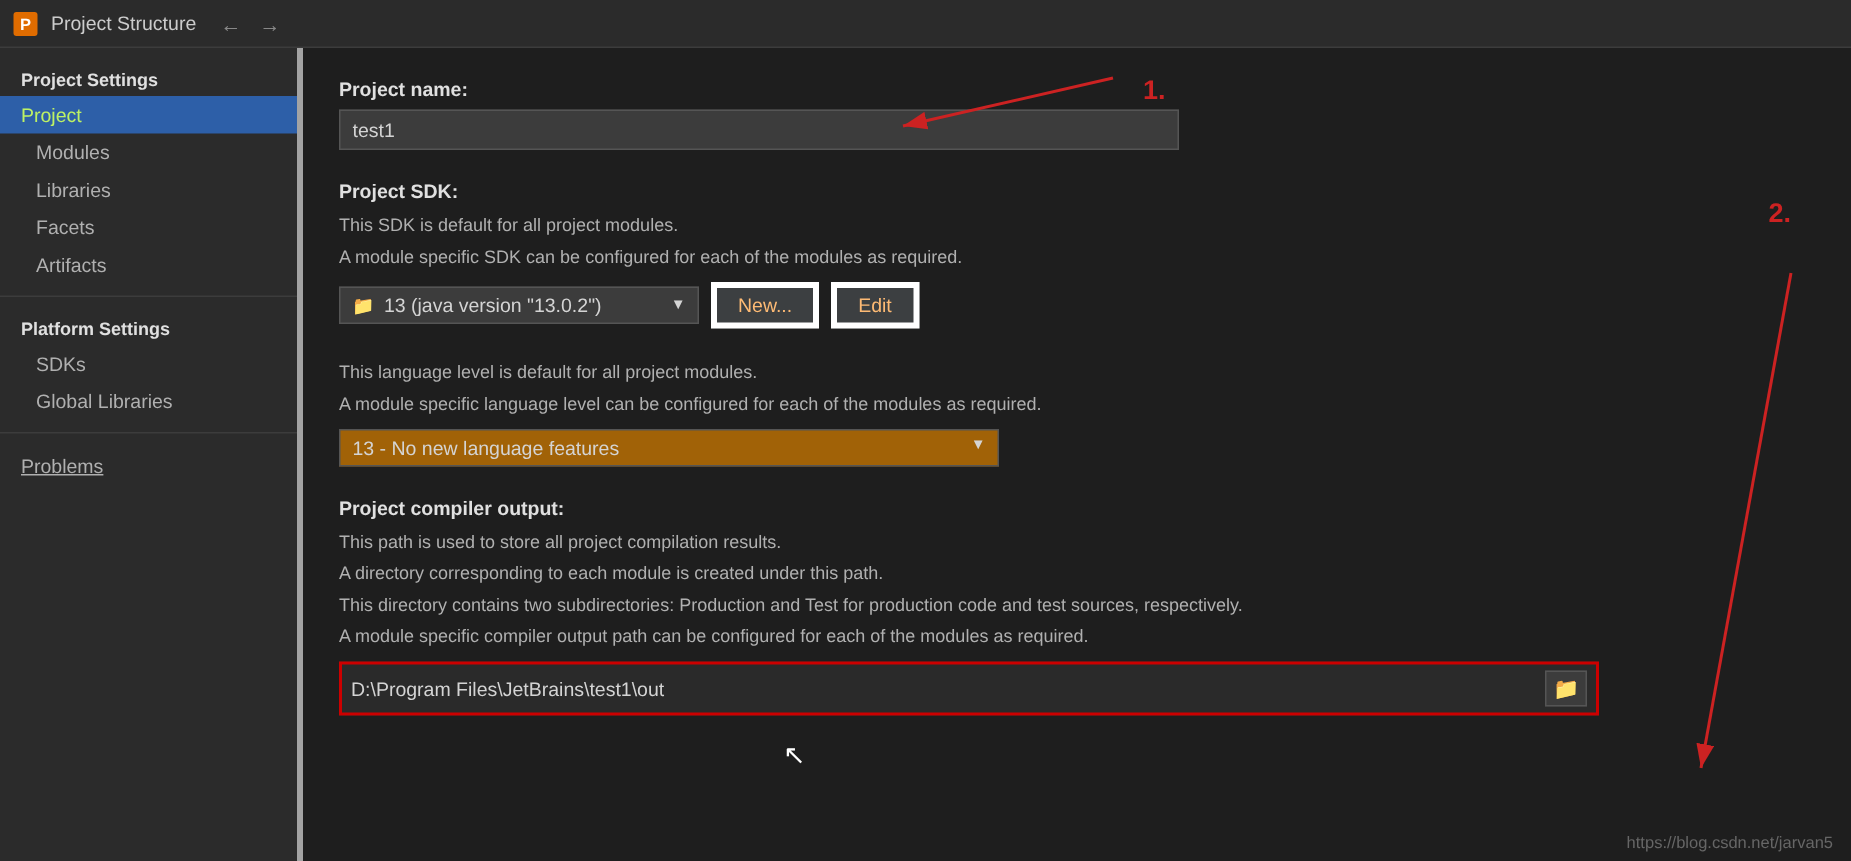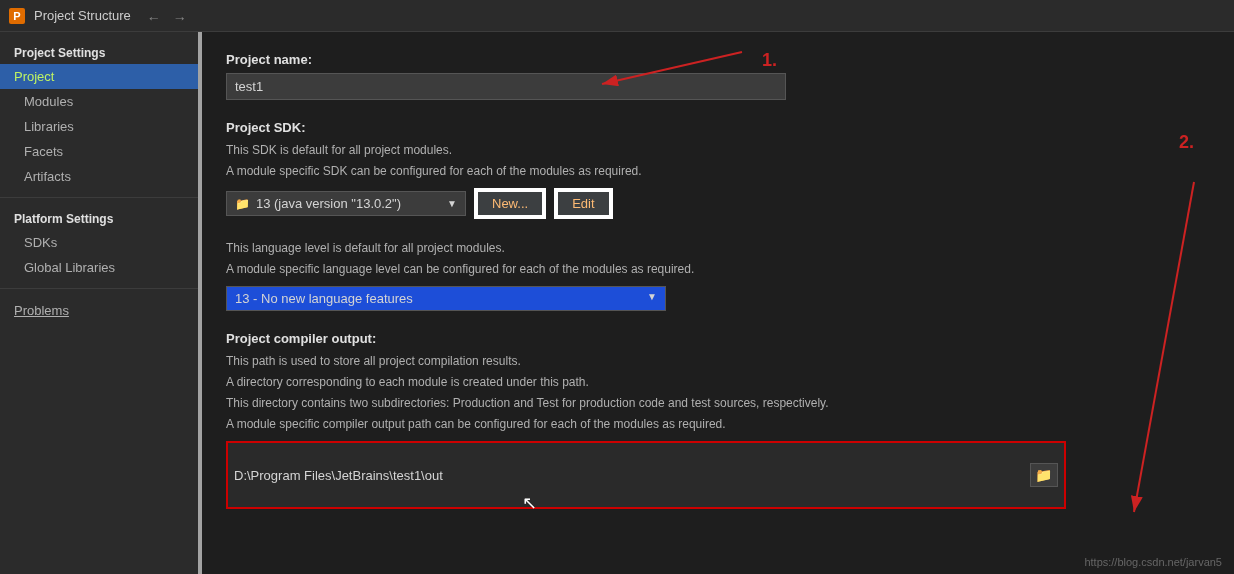--- a/index.html
+++ b/index.html
@@ -150,41 +150,41 @@
     }
     .btn {
       background: #3c3f41;
       border: 4px solid #ffffff;
       color: #fdba74;
       padding: 4px 14px;
       font-size: 13px;
       cursor: pointer;
     }
     .lang-select {
-      background: #1d4ed8;
+      background: #a16207;
       border: 1px solid #555;
       color: #d4d4d4;
       padding: 4px 8px;
       font-size: 13px;
       display: flex;
       align-items: flex-start;
       width: 440px;
       cursor: pointer;
       margin-top: 8px;
     }
     .lang-select-arrow {
       margin-left: auto;
       font-size: 10px;
     }
     .output-path-row {
       display: flex;
       align-items: center;
       border: 2px solid #cc0000;
       background: #2a2a2a;
-      padding: 20px 6px;
+      padding: 4px 6px;
       margin-top: 8px;
       width: 840px;
     }
     .output-path-input {
       flex: 1;
       background: transparent;
       border: none;
       color: #d4d4d4;
       font-size: 13px;
       outline: none;

